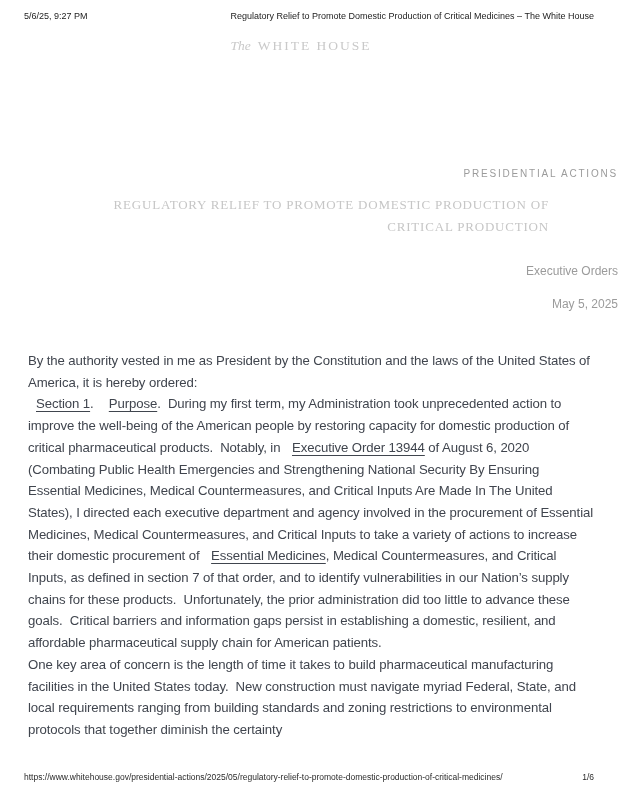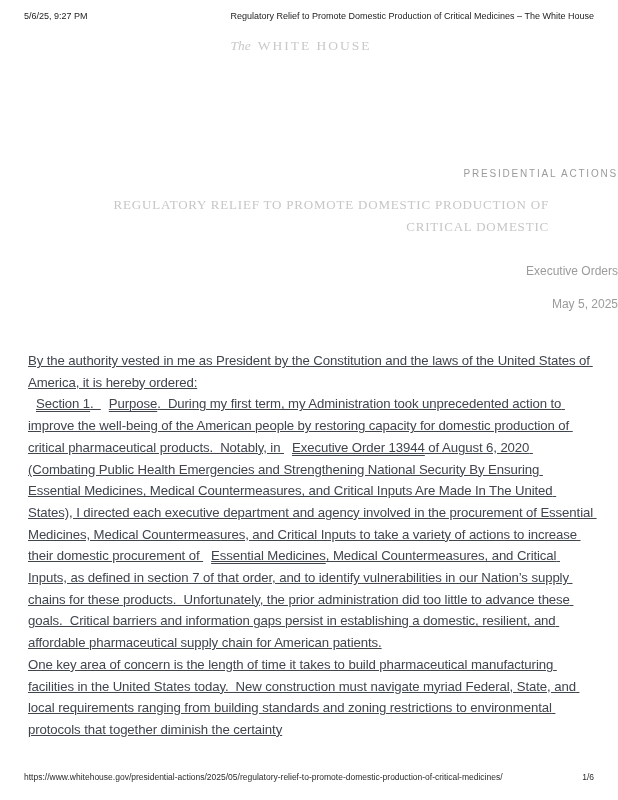--- a/index.html
+++ b/index.html
@@ -58,21 +58,20 @@
     margin-top: 19px;
     font-size: 12px; color: #9b9b9b;
   }
 
   
   .article-body {
     position: absolute; top: 350px; left: 28px; width: 566px;
     font-size: 13.2px; line-height: 21.7px; letter-spacing: -0.1px;
     color: #40454e;
     text-align: left;
-    text-decoration: underline;
   }
   .para { margin: 0; white-space: pre-wrap; }
   .link {
     color: inherit;
     text-decoration: underline;
     text-underline-offset: 3px;
     text-decoration-thickness: 1px;
     cursor: pointer;
     margin-left: 8px;
   }
@@ -95,21 +94,21 @@
     <span class="ph-date">5/6/25, 9:27 PM</span>
     <span class="ph-title">Regulatory Relief to Promote Domestic Production of Critical Medicines – The White House</span>
   </header>
 
   <div class="masthead">
     <span class="logo-the">The</span><span class="logo-wordmark">WHITE HOUSE</span>
   </div>
 
   <div class="article-head">
     <div class="eyebrow">PRESIDENTIAL ACTIONS</div>
-    <h1 class="title"><span>REGULATORY RELIEF TO PROMOTE DOMESTIC PRODUCTION OF</span><br><span>CRITICAL DOMESTIC</span></h1>
+    <h1 class="title"><span>REGULATORY RELIEF TO PROMOTE DOMESTIC PRODUCTION OF</span><br><span>CRITICAL PRODUCTION</span></h1>
     <div class="category">Executive Orders</div>
     <div class="pub-date">May 5, 2025</div>
   </div>
 
   <main class="article-body">
       <p class="para"><span>By the authority vested in me as President by the Constitution and the laws of the United States of America, it is hereby ordered:</span></p>
       <p class="para"><a class="link">Section 1</a><span>.  </span><a class="link">Purpose</a><span>.  During my first term, my Administration took unprecedented action to improve the well-being of the American people by restoring capacity for domestic production of critical pharmaceutical products.  Notably, in </span><a class="link">Executive Order 13944</a><span> of August 6, 2020 (Combating Public Health Emergencies and Strengthening National Security By Ensuring Essential Medicines, Medical Countermeasures, and Critical Inputs Are Made In The United States), I directed each executive department and agency involved in the procurement of Essential Medicines, Medical Countermeasures, and Critical Inputs to take a variety of actions to increase their domestic procurement of </span><a class="link">Essential Medicines</a><span>, Medical Countermeasures, and Critical Inputs, as defined in section 7 of that order, and to identify vulnerabilities in our Nation’s supply chains for these products.  Unfortunately, the prior administration did too little to advance these goals.  Critical barriers and information gaps persist in establishing a domestic, resilient, and affordable pharmaceutical supply chain for American patients.</span></p>
       <p class="para"><span>One key area of concern is the length of time it takes to build pharmaceutical manufacturing facilities in the United States today.  New construction must navigate myriad Federal, State, and local requirements ranging from building standards and zoning restrictions to environmental protocols that together diminish the certainty</span></p>
     </main>
 

